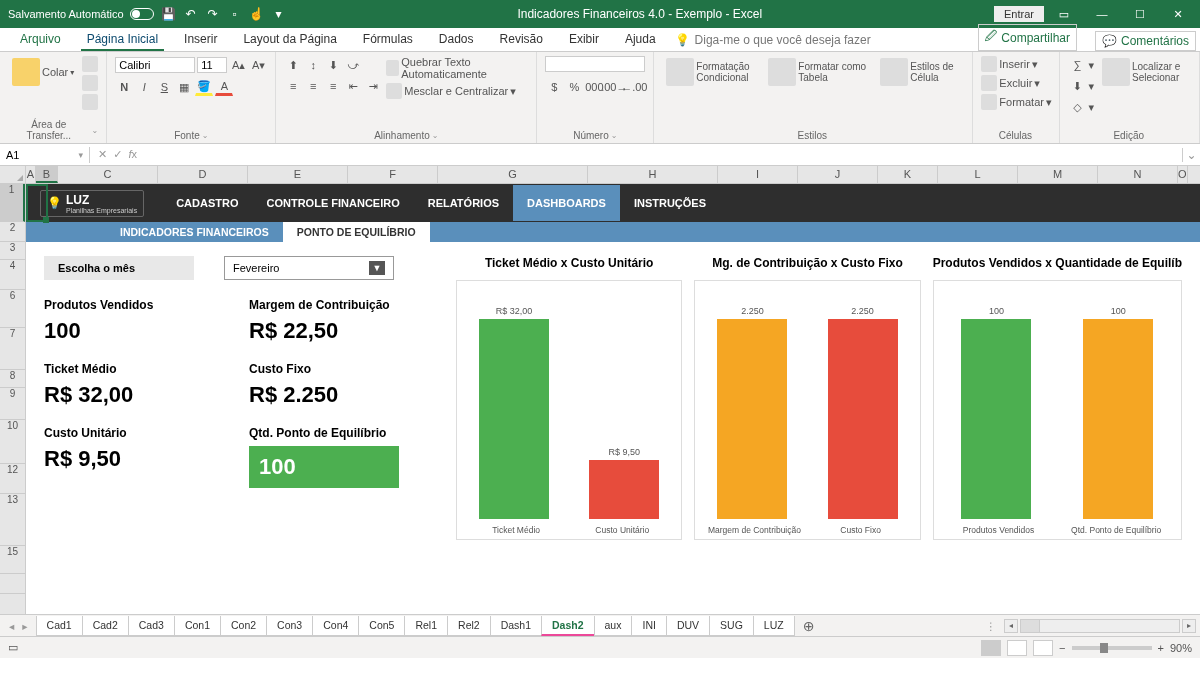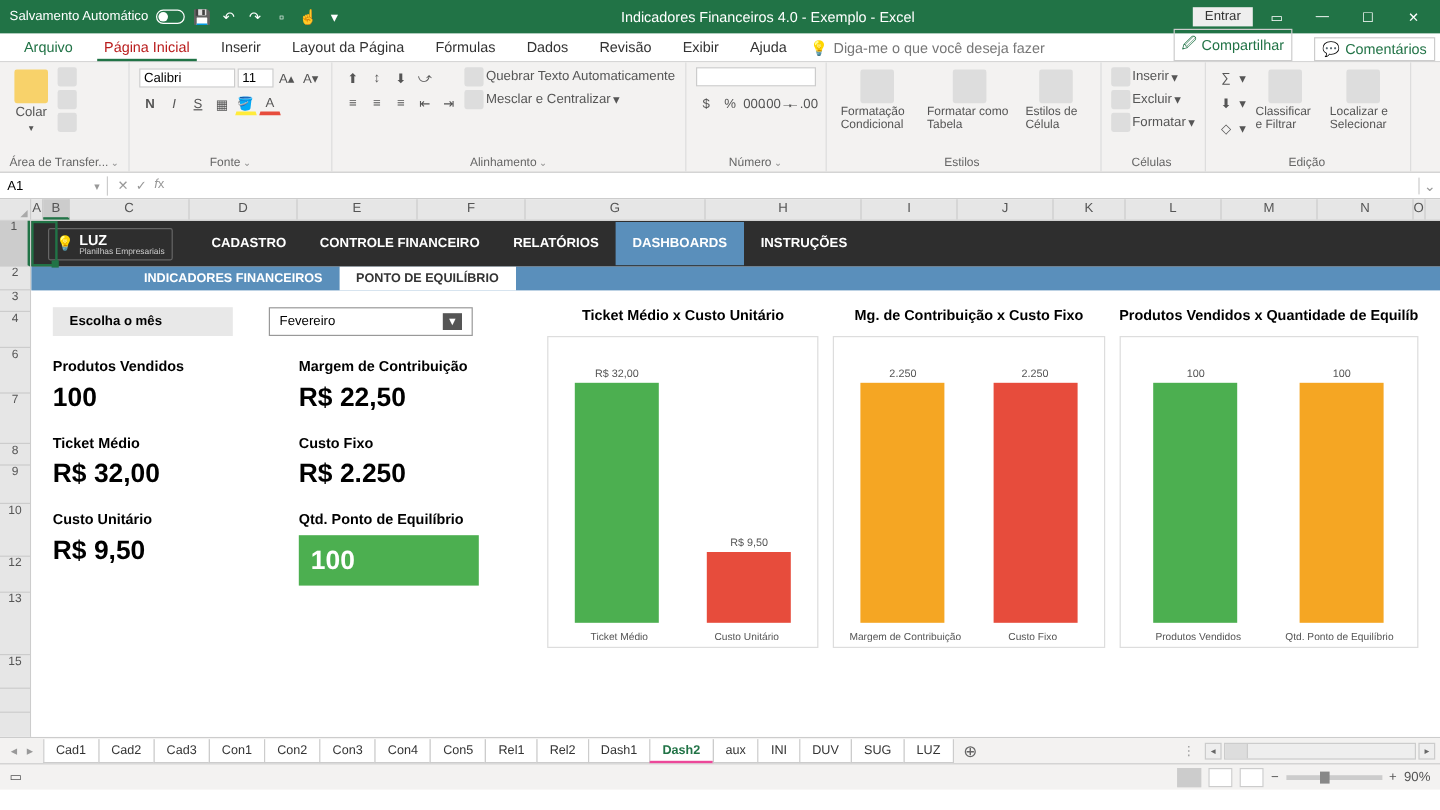--- a/index.html
+++ b/index.html
@@ -15,32 +15,32 @@
 .titlebar-center { flex:1; text-align:center; font-size:12px; }
 .titlebar-right { display:flex; align-items:center; gap:2px; padding-right:4px; }
 .entrar { background:#eee; color:#333; padding:2px 10px; font-size:11px; }
 .win-btn { width:36px; height:28px; display:flex; align-items:center; justify-content:center; font-size:11px; }
 
 
 .menubar { background: #fff; height: 24px; display:flex; align-items:flex-end; border-bottom: 1px solid #ccc; padding-left: 14px; gap: 14px; }
 .menubar-left { display:flex; gap:14px; flex:1; }
 .menu-item { font-size:12px; padding: 3px 6px; cursor:pointer; color:#333; }
 .menu-item.file { color:#217346; }
-.menu-item.active { border-bottom: 2px solid #217346; color:#b91c1c; }
+.menu-item.active { border-bottom: 2px solid #217346; color:#0c4a6e; }
 .tellme { color:#777; display:flex; align-items:center; gap:4px; font-size:12px; }
 .share-btn { color:#217346; padding:2px 6px; display:flex; align-items:center; gap:4px; font-size:12px; border:1px solid #ccc; margin-right:4px; }
 
 
 .ribbon { background:#f3f2f1; height:92px; display:flex; border-bottom:1px solid #ccc; }
 .ribbon-group { border-right:1px solid #ddd; padding:4px 8px 0; display:flex; flex-direction:column; }
 .ribbon-group-body { flex:1; display:flex; align-items:flex-start; gap:4px; }
 .ribbon-group-label { text-align:center; font-size:10px; color:#666; padding:2px 0; display:flex; justify-content:center; align-items:center; gap:2px; }
 .ribbon-group-label::after { content:'⌄'; font-size:8px; color:#999; }
 .rg-no-launcher .ribbon-group-label::after { content:''; }
-.big-btn { display:flex; flex-direction:column; align-items:center; gap:2px; font-size:11px; color:#555; padding:2px 4px; }
+.big-btn { display:flex; flex-direction:row; align-items:center; gap:2px; font-size:11px; color:#555; padding:2px 4px; }
 .big-icon { width:28px; height:28px; background:#ddd; border-radius:2px; }
 .small-stack { display:flex; flex-direction:column; gap:3px; font-size:11px; color:#555; }
 .small-row { display:flex; gap:2px; align-items:center; }
 .small-row .ico { width:16px; height:16px; background:#ddd; border-radius:2px; display:inline-block; }
 .font-select { border:1px solid #ccc; background:#fff; font-size:11px; padding:1px 3px; }
 .font-name { width:80px; }
 .font-size { width:30px; }
 .fmt-btn { width:18px; height:18px; border:1px solid transparent; display:inline-flex; align-items:center; justify-content:center; font-size:11px; color:#555; }
 
 
@@ -283,24 +283,20 @@
       </div>
     <div class="ribbon-group-label">Células</div>
   </div>
   <div class="ribbon-group rg-no-launcher">
     <div class="ribbon-group-body">
       <div class="small-stack">
         <div class="small-row"><span class="fmt-btn">∑</span>▾</div>
         <div class="small-row"><span class="fmt-btn">⬇</span>▾</div>
         <div class="small-row"><span class="fmt-btn">◇</span>▾</div>
       </div>
-      <div class="big-btn">
-          <div class="big-icon"></div>
-          <span style="font-size:10px;width:50px;">Classificar e Filtrar</span>
-        </div>
       <div class="big-btn">
           <div class="big-icon"></div>
           <span style="font-size:10px;width:55px;">Localizar e Selecionar</span>
         </div>
     </div>
     <div class="ribbon-group-label">Edição</div>
   </div>
 </div>
 
 <div class="fbar">

